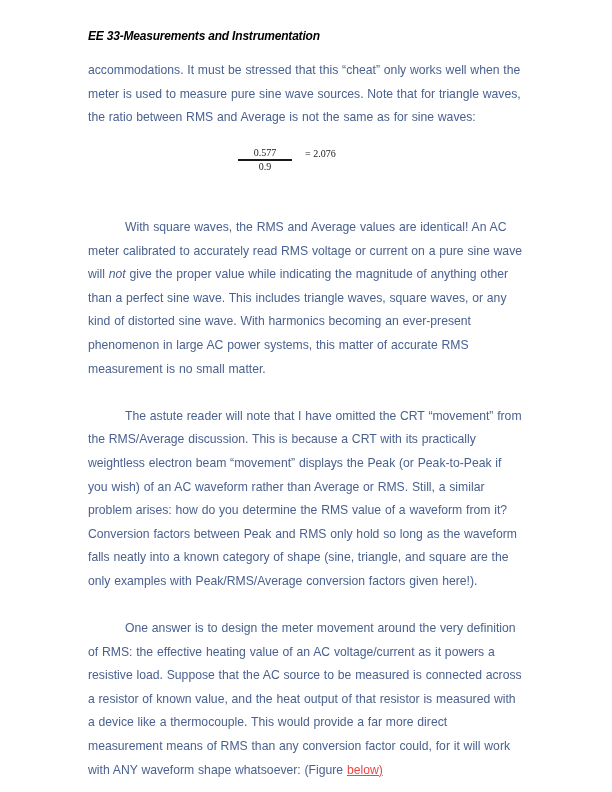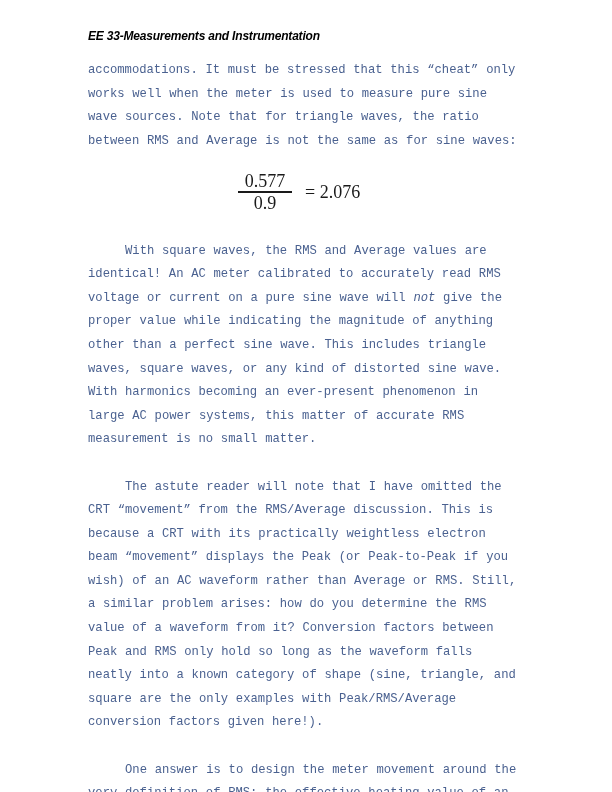--- a/index.html
+++ b/index.html
@@ -26,21 +26,21 @@
     font-weight: bold;
     font-style: italic;
     font-size: 12px;
     color: #000000;
     letter-spacing: -0.2px;
     margin: 0 0 16px 0;
     line-height: 1.1;
     white-space: nowrap;
   }
   .body-text {
-    font-family: Liberation Mono, monospace;
+    font-family: Liberation Sans, sans-serif;
     font-size: 12.2px;
     color: #4a6190;
     line-height: 23.6px;
     margin: 0;
     text-align: left;
     word-spacing: 0.4px;
   }
   .para {
     margin: 0 0 0 0;
   }
@@ -61,24 +61,23 @@
   .equation-block {
     margin: 18px 0 16px 0;
     height: 52px;
     position: relative;
   }
   .equation-inner {
     position: absolute;
     left: 150px;
     top: 0;
     display: flex;
-    align-items: center;
     font-family: "Liberation Serif", serif;
     color: #1a1a1a;
-    font-size: 18px;
+    font-size: 10px;
   }
   .frac {
     display: inline-flex;
     flex-direction: column;
     align-items: center;
     line-height: 1.05;
   }
   .frac-num {
     padding: 0 6px 1px 6px;
   }

